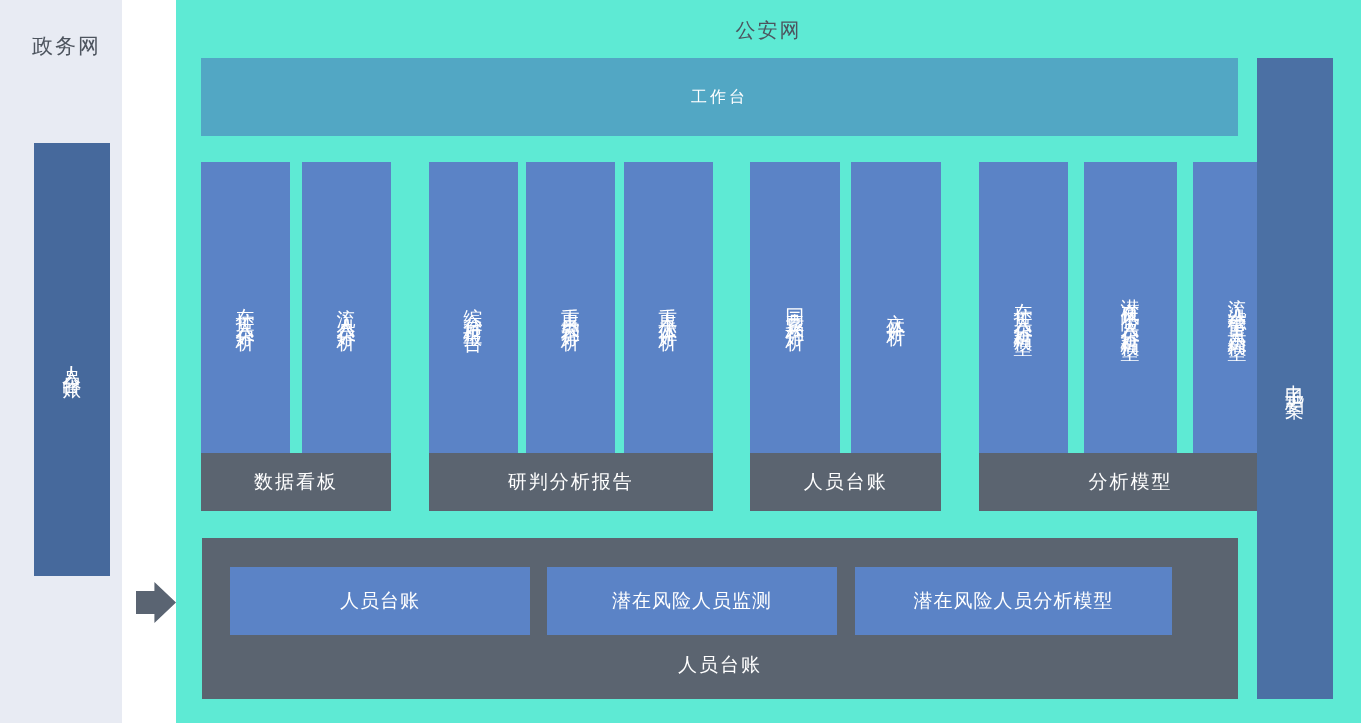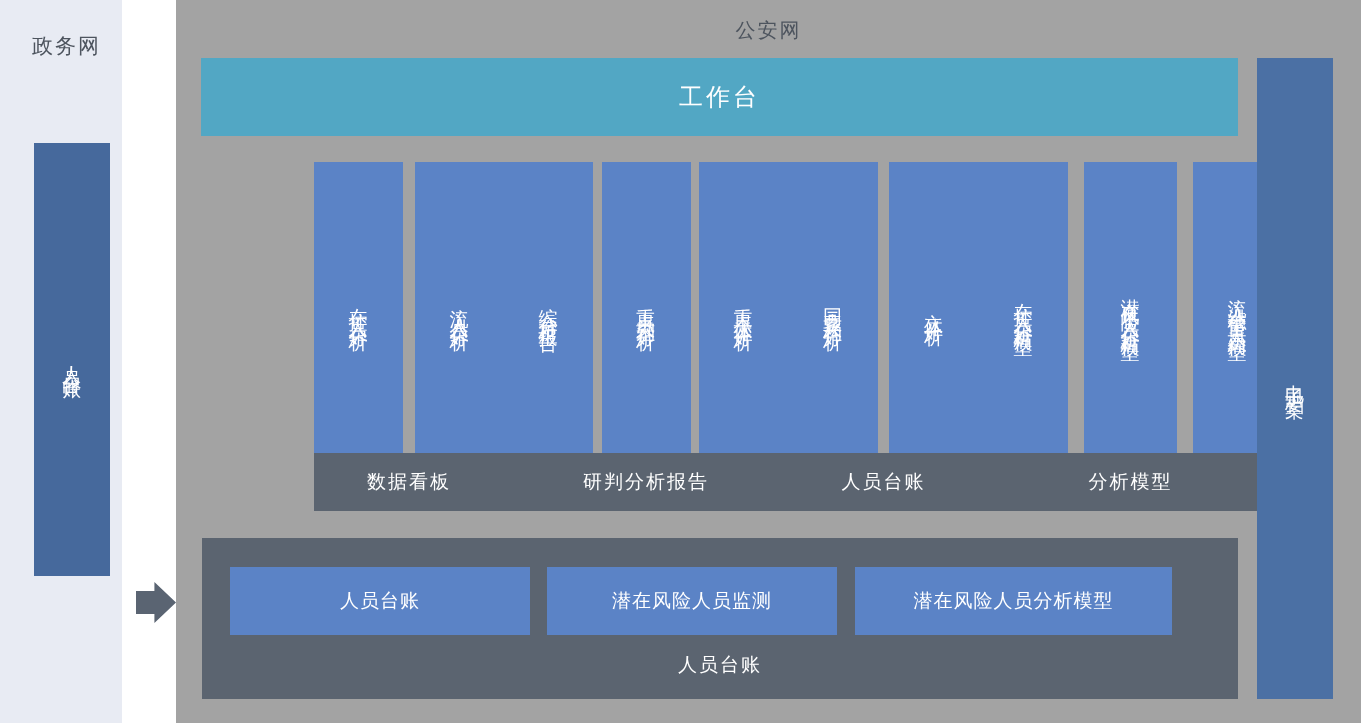--- a/index.html
+++ b/index.html
@@ -57,49 +57,49 @@
     left: 136px; top: 582px;
     width: 40px; height: 41px;
     background: #5a6472;
     clip-path: polygon(0 22%, 46% 22%, 46% 0, 100% 50%, 46% 100%, 46% 78%, 0 78%);
   }
   
   .main-panel {
     position: absolute;
     left: 176px; top: 0;
     width: 1185px; height: 723px;
-    background: #a3a3a3;
+    background: #5eead4;
   }
   .main-title {
     position: absolute;
     top: 17px; left: 0;
     width: 1185px;
     text-align: center;
     font-size: 20px;
     letter-spacing: 2px;
     color: #4d545e;
   }
   .workbench {
     position: absolute;
     left: 25px; top: 58px;
     width: 1037px; height: 78px;
     background: #52a7c4;
     display: flex;
     align-items: center;
     justify-content: center;
     color: #ffffff;
-    font-size: 24px;
+    font-size: 16px;
     letter-spacing: 3px;
   }
   .groups {
     position: absolute;
     left: 25px; top: 162px;
     width: 1081px;
     display: flex;
-    justify-content: flex-end;
+    justify-content: space-between;
   }
   .group { display: flex; flex-direction: column; }
   .g1 { width: 190px; }
   .g2 { width: 284px; font-family: Liberation Serif, serif; }
   .g3 { width: 191px; }
   .g4 { width: 303px; }
   .cols {
     display: flex;
     justify-content: space-between;
     height: 291px;

